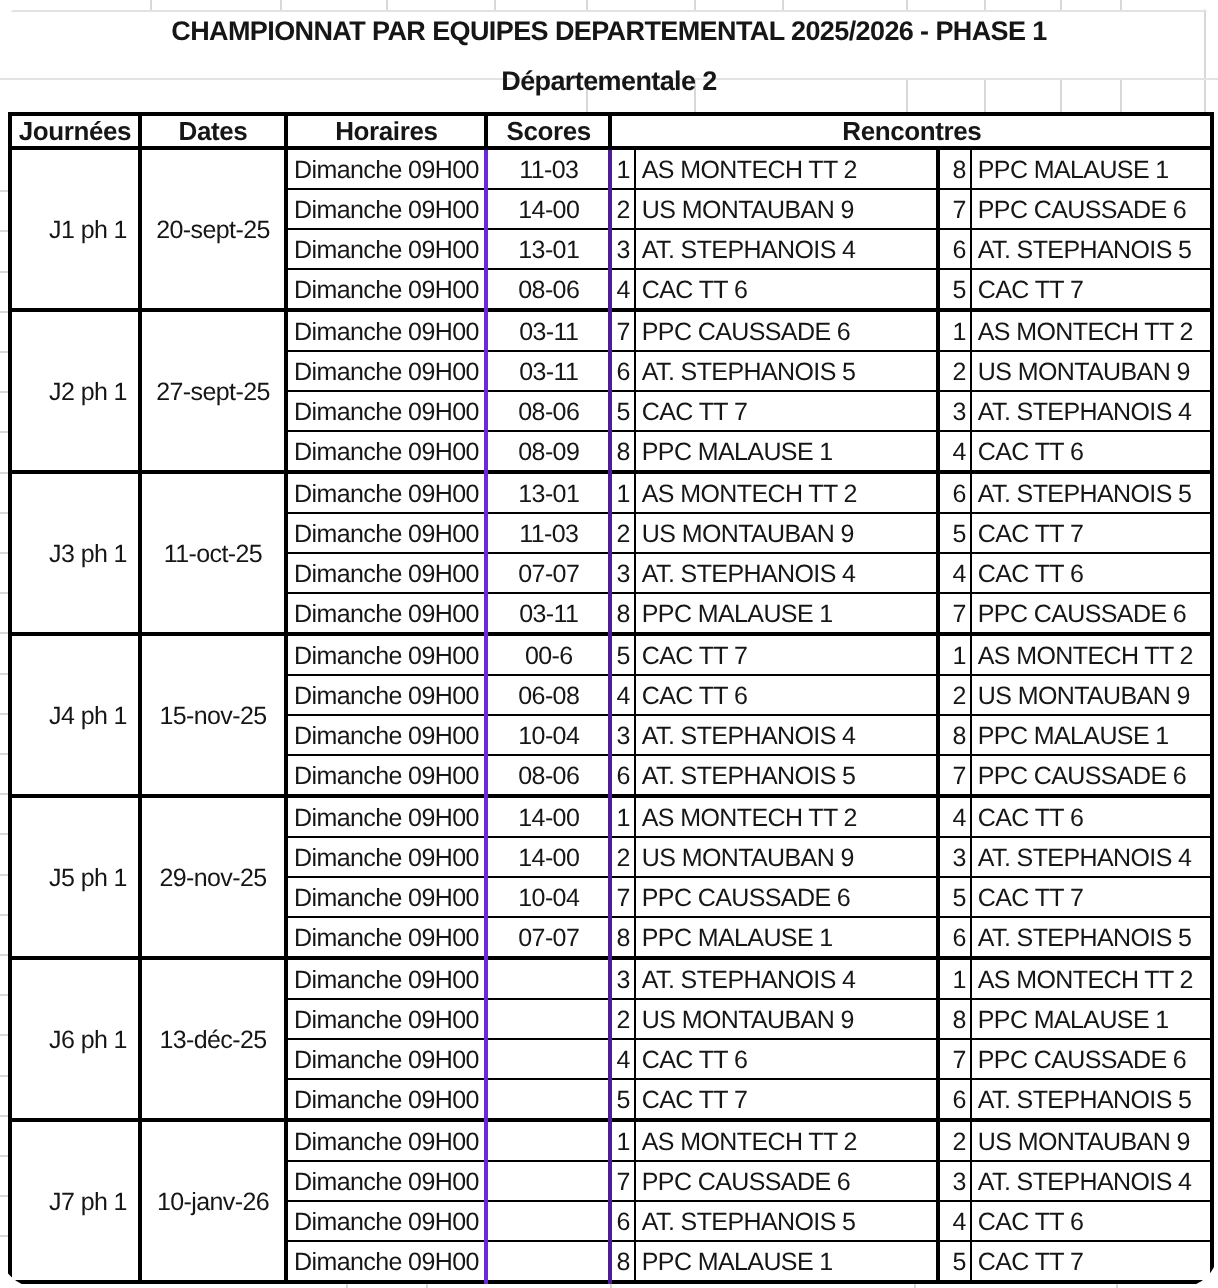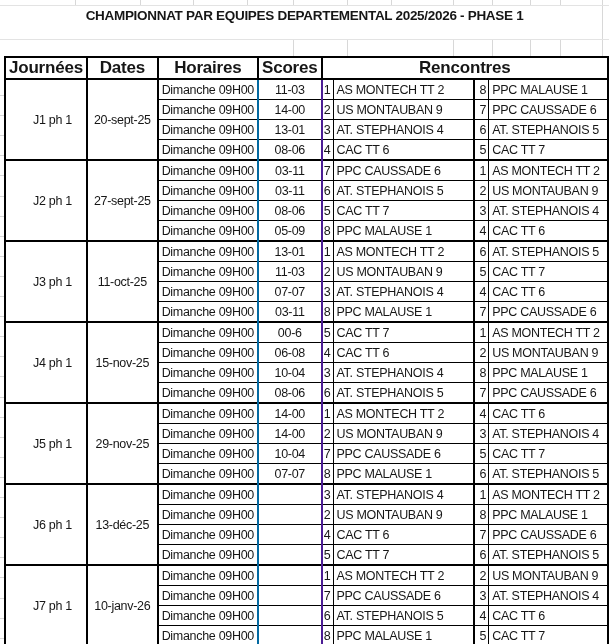--- a/index.html
+++ b/index.html
@@ -1,41 +1,41 @@
 <!DOCTYPE html>
 <html><head>
 <meta charset="utf-8">
 <style>
   html,body { margin:0; padding:0; background:#ffffff; }
   .sheet {
     position:relative; width:609px; height:644px; background:#ffffff;
-    font-family:"Liberation Sans", sans-serif; color:#111111; overflow:hidden;
+    font-family:"Liberation Sans", sans-serif; color:#111111; overflow:hidden;border-radius:19px;
   }
   .title {
     position:absolute; left:0; width:609px; text-align:center;
     font-weight:bold; font-size:13.5px; line-height:20px; letter-spacing:-0.3px; color:#161616;
   }
   #title1 { top:6px; }
   #title2 { top:31px; }
   table.sched {
     position:absolute; left:4px; top:56px;
     border-collapse:collapse; table-layout:fixed; background:#ffffff;
     border:2px solid #000000;
   }
   .sched th, .sched td {
     border:1px solid #000000; overflow:hidden; white-space:nowrap;
     font-size:12.5px; letter-spacing:-0.3px; height:19px; padding:0 3px; color:#161616;
   }
   .sched th {
-    font-weight:bold; font-size:17px; text-align:center; height:15px;
+    font-weight:bold; font-size:13px; text-align:center; height:15px;
     border-width:2px; letter-spacing:-0.2px;
   }
   td.c-journee { border-right:2px solid #000; text-align:center;padding-left:16px; }
   td.c-date    { border-right:2px solid #000; text-align:center; }
-  td.c-horaire { border-right:2px solid #0369a1; text-align:right; }
+  td.c-horaire { border-right:2px solid #6d28d9; text-align:right; }
   td.c-score   { border-right:2px solid #4c1d95; text-align:center; }
   td.c-hnum    { text-align:right; padding:0 2px 0 0; }
   td.c-hteam   { border-right:2px solid #000; border-left:1px solid #000; }
   td.c-anum    { text-align:right; padding:0 2px 0 0; }
   td.c-ateam   { border-left:1px solid #000; }
   tr.block-start td { border-top:2px solid #000; }
   .gridline { position:absolute; background:#d8d8d8; }
   .gridline-h { position:absolute; background:#e3e3e3; }
   #left-nubs {
     position:absolute; left:0; top:76px; width:4px; height:563px;
@@ -70,20 +70,21 @@
       <div class="gridline" style="left: 305px; top: 640px; width: 1px; height: 4px; background: rgb(216, 216, 216);"></div>
       <div class="gridline" style="left: 457px; top: 640px; width: 1px; height: 4px; background: rgb(216, 216, 216);"></div>
       <div class="gridline" style="left: 558px; top: 640px; width: 1px; height: 4px; background: rgb(216, 216, 216);"></div>
       <div class="gridline" style="left: 602px; top: 640px; width: 1px; height: 4px; background: rgb(216, 216, 216);"></div>
       <div class="gridline-h" style="left: 0px; top: 5px; width: 609px; height: 1px;"></div>
       <div class="gridline-h" style="left: 0px; top: 39px; width: 609px; height: 1px;"></div>
     </div>
   <div id="left-nubs"></div>
 
   <div id="title1" class="title">CHAMPIONNAT PAR EQUIPES DEPARTEMENTAL 2025/2026 - PHASE 1</div>
+  <div id="title2" class="title">Départementale 2</div>
 
   <table class="sched">
     <colgroup>
       <col style="width:65px">
         <col style="width:73px">
         <col style="width:100px">
         <col style="width:62px">
       <col style="width:12px">
         <col style="width:152px">
         <col style="width:16px">
@@ -154,21 +155,21 @@
         <tr>
           <td class="c-horaire">Dimanche 09H00</td>
           <td class="c-score">08-06</td>
           <td class="c-hnum">5</td>
           <td class="c-hteam">CAC TT 7</td>
           <td class="c-anum">3</td>
           <td class="c-ateam">AT. STEPHANOIS 4</td>
         </tr>
         <tr>
           <td class="c-horaire">Dimanche 09H00</td>
-          <td class="c-score">05-09</td>
+          <td class="c-score">08-09</td>
           <td class="c-hnum">8</td>
           <td class="c-hteam">PPC MALAUSE 1</td>
           <td class="c-anum">4</td>
           <td class="c-ateam">CAC TT 6</td>
         </tr>
         <tr class="block-start">
           <td class="c-journee" rowspan="4">J3 ph 1</td>
           <td class="c-date" rowspan="4">11-oct-25</td>
           <td class="c-horaire">Dimanche 09H00</td>
           <td class="c-score">13-01</td>

